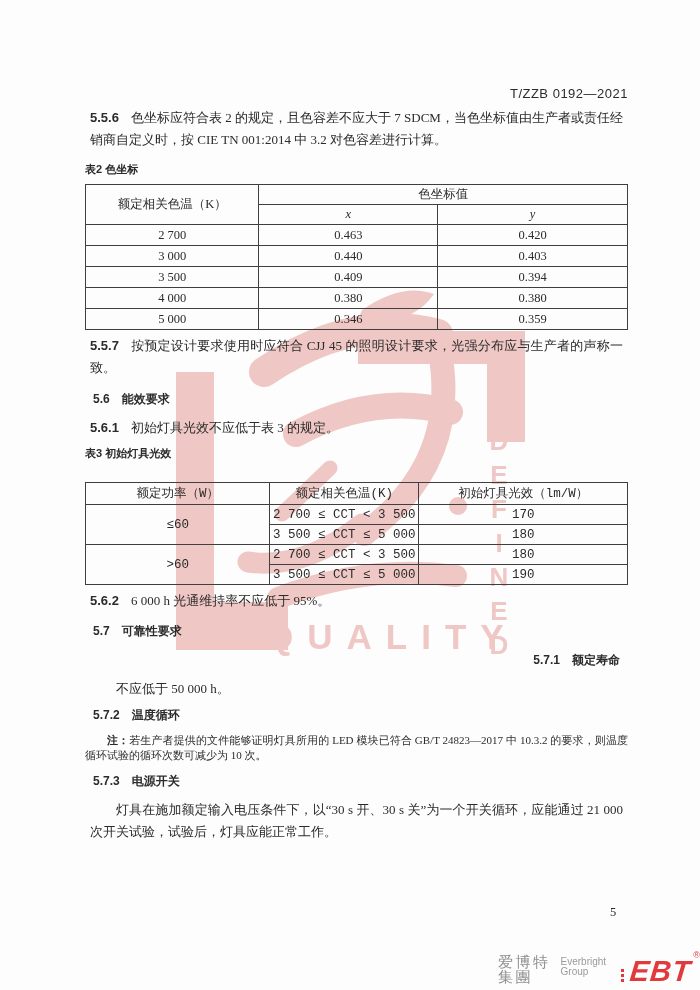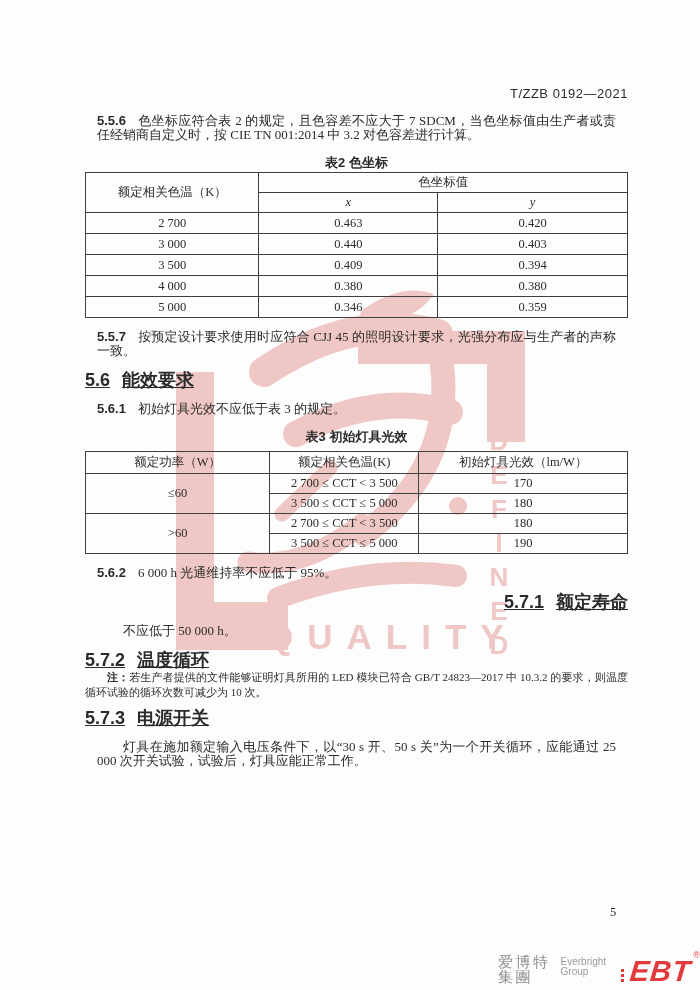--- a/index.html
+++ b/index.html
@@ -17,39 +17,39 @@
   .wm-defined{position:absolute;left:483px;top:426px;writing-mode:vertical-lr;text-orientation:upright;
       font-family:"Liberation Sans","DejaVu Sans",sans-serif;font-weight:bold;font-size:26px;
       letter-spacing:4px;color:#efc7c4;}
   .wm-quality{position:absolute;left:266px;top:617px;font-family:"Liberation Sans","DejaVu Sans",sans-serif;
       font-weight:bold;font-size:35px;letter-spacing:14px;color:#efc7c4;}
 
   
   .content{position:absolute;left:85px;top:86px;width:543px;z-index:2;}
   .doc-header{font-family:"Liberation Sans","DejaVu Sans",sans-serif;font-size:13px;line-height:16px;
       text-align:right;letter-spacing:.5px;}
-  p.clause{margin:12px;font-size:13px;line-height:14px;text-align:justify;}
+  p.clause{margin:5px;font-size:13px;line-height:22px;text-align:justify;}
   .cnum,.heading .cnum{font-family:"Liberation Sans","DejaVu Sans",sans-serif;font-weight:bold;margin-right:12px;}
-  .heading{margin:0;font-family:"Liberation Sans","DejaVu Sans",sans-serif;font-weight:bold;
-      font-size:18px;line-height:20px;text-decoration:underline;}
-  .caption{text-align:center;font-family:"Liberation Sans","DejaVu Sans",sans-serif;font-weight:bold;
-      font-size:13px;line-height:18px;}
+  .heading{margin:8px;font-family:"Liberation Sans","DejaVu Sans",sans-serif;font-weight:bold;
+      font-size:12px;line-height:20px;}
+  .caption{font-family:"Liberation Sans","DejaVu Sans",sans-serif;font-weight:bold;
+      font-size:11px;line-height:18px;}
   .mt-c556{margin-top:15px;} .mt-cap2{margin-top:9px;} .mt-c557{margin-top:17px;}
   .mt-h56{margin-top:10px;} .mt-c561{margin-top:5px;} .mt-cap3{margin-top:4px;}
   .mt-c562{margin-top:20px;} .mt-h57{margin-top:9px;} .mt-h571{margin-top:9px;text-align:right;}
   .mt-c571b{margin-top:6px;} .mt-h572{margin-top:5px;} .mt-c572b{margin-top:1px;line-height:23px;}
   .mt-h573{margin-top:8px;} .mt-c573b{margin-top:4px;line-height:23px;}
   .indent{text-indent:2em;}
 
   table{border-collapse:collapse;width:100%;font-size:12.5px;table-layout:fixed;}
   td{border:1px solid #3f3f3f;text-align:center;vertical-align:middle;padding:0;}
-  .t2{margin-top:0;padding-left:7px;} 
+  .t2{margin-top:6px;padding-left:7px;} 
   .t2 .hrow td{height:19px;} .t2 .drow td{height:20px;}
   .t2 col.c1{width:32%;} .t2 col.c2{width:33%;} .t2 col.c3{width:35%;}
-  .t3{margin-top:5px;}
+  .t3{margin-top:20px;font-family:Liberation Mono, monospace;}
   .t3 .hrow td{height:21px;} .t3 .drow td{height:19px;}
   .t3 col.c1{width:34%;} .t3 col.c2{width:27.5%;} .t3 col.c3{width:38.5%;}
   .ital{font-style:italic;}
 
   .note{margin:0;font-size:11px;line-height:15px;text-align:justify;text-indent:2em;}
   .note .nlabel{font-family:"Liberation Sans","DejaVu Sans",sans-serif;font-weight:bold;}
 
   .pagenum{position:absolute;left:610px;top:905px;z-index:2;font-size:12.5px;
       font-family:"Liberation Serif",serif;}
 
@@ -187,41 +187,44 @@
         <td>3 500 ≤ CCT ≤ 5 000</td>
         <td>190</td>
       </tr>
     </tbody>
       </table>
 
     <p class="clause mt-c562">
       <span class="cnum">5.6.2</span><span>6 000 h 光通维持率不应低于 95%。</span>
     </p>
 
+    <p class="heading mt-h57">
+      <span class="cnum">5.7</span><span>可靠性要求</span>
+    </p>
 
     <p class="heading mt-h571">
       <span class="cnum">5.7.1</span><span>额定寿命</span>
     </p>
 
     <p class="clause indent mt-c571b">不应低于 50 000 h。</p>
 
     <p class="heading mt-h572">
       <span class="cnum">5.7.2</span><span>温度循环</span>
     </p>
 
 
     <p class="note">
       <span class="nlabel">注：</span><span>若生产者提供的文件能够证明灯具所用的 LED 模块已符合 GB/T 24823—2017 中 10.3.2 的要求，则温度循环试验的循环次数可减少为 10 次。</span>
     </p>
 
     <p class="heading mt-h573">
       <span class="cnum">5.7.3</span><span>电源开关</span>
     </p>
 
-    <p class="clause indent mt-c573b">灯具在施加额定输入电压条件下，以“30 s 开、50 s 关”为一个开关循环，应能通过 25 000 次开关试验，试验后，灯具应能正常工作。</p>
+    <p class="clause indent mt-c573b">灯具在施加额定输入电压条件下，以“30 s 开、30 s 关”为一个开关循环，应能通过 21 000 次开关试验，试验后，灯具应能正常工作。</p>
   </div>
 
   <div class="pagenum">5</div>
 
   <div class="footer">
     <div class="logo-text">
       <span class="logo-cn">爱博特集團</span>
       <span class="logo-en">Everbright Group</span>
     </div>
     <span class="seal-dots">

